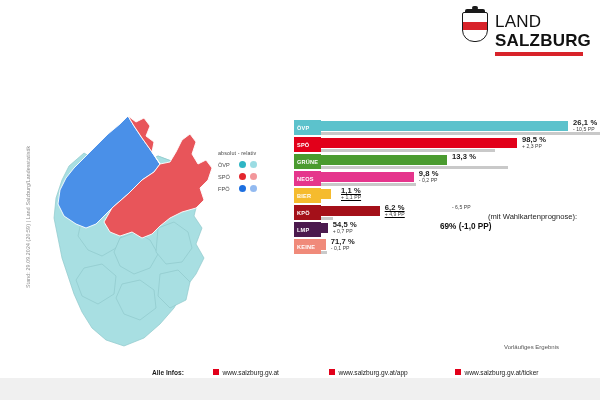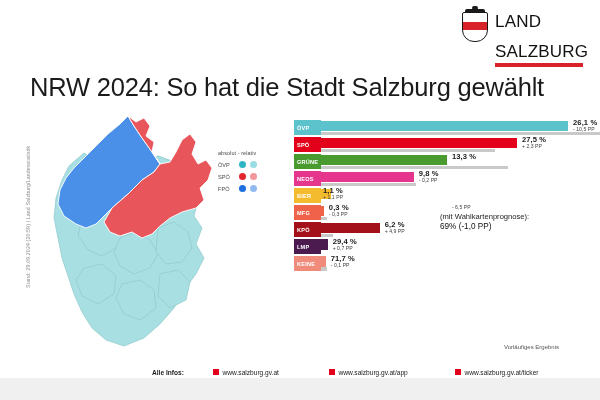--- a/index.html
+++ b/index.html
@@ -16,21 +16,21 @@
   .shield{width:26px;height:34px;position:relative;flex:0 0 auto;}
   .shield .body{
     position:absolute;left:0;top:0;width:26px;height:30px;background:#ffffff;
     border:1.6px solid #1a1a1a;border-radius:2px 2px 12px 12px;box-sizing:border-box;overflow:hidden;
   }
   .shield .stripe{position:absolute;left:0;top:9px;width:100%;height:8px;background:#d8232a;}
   .shield .crown{position:absolute;left:3px;top:-3px;width:20px;height:7px;background:#1a1a1a;border-radius:2px;}
   .shield .crown:after{content:"";position:absolute;left:7px;top:-3px;width:6px;height:4px;background:#1a1a1a;border-radius:2px;}
   .logo-text{display:flex;flex-direction:column;line-height:1.0;padding-top:1px;}
   .logo-text .l1,.logo-text .l2{font-size:17px;font-weight:400;letter-spacing:.2px;color:#111;}
-  .logo-text .l2{margin-top:13px;}
+  .logo-text .l2{margin-top:2px;font-weight:bold;}
   .logo-rule{height:4px;background:#d8232a;margin-top:3px;width:88px;}
 
   
   .title{
     position:absolute;left:30px;top:73px;width:550px;
     font-size:25.5px;font-weight:400;color:#1b1b1b;letter-spacing:-.2px;white-space:nowrap;
   }
 
   
   .side-credit{
@@ -62,22 +62,22 @@
   .prev{position:absolute;left:0;bottom:0.4px;height:3.4px;background:#c9c9c9;}
   .bar{position:absolute;left:0;top:0.6px;height:10.6px;}
   .vals{position:absolute;top:-0.6px;display:flex;flex-direction:column;line-height:1.02;white-space:nowrap;}
   .pct{font-size:7.6px;font-weight:700;color:#1b1b1b;letter-spacing:.1px;}
   .pp{font-size:5.1px;font-weight:400;color:#3c3c3c;letter-spacing:.05px;}
   .hl{position:absolute;height:15.4px;top:0;background:#dcdcdc;z-index:-1;}
 
   
   .turnout{position:absolute;left:440px;top:212px;width:150px;line-height:1.32;}
   .turnout .t1{font-size:8.2px;font-weight:700;color:#111;}
-  .turnout .t2{font-size:7.6px;font-weight:400;color:#222;}
-  .turnout .t3{font-size:8.2px;font-weight:400;color:#111;}
+  .turnout .t2{font-size:7.6px;font-weight:400;color:#222;margin-left:48px;}
+  .turnout .t3{font-size:8.2px;font-weight:700;color:#111;}
 
   .prelim{position:absolute;left:504px;top:344px;font-size:6px;color:#555;}
 
   
   .footer{position:absolute;left:0;right:0;bottom:0;height:22px;background:#f0f0f0;}
   .footer-inner{position:absolute;left:0;right:0;top:-16px;height:16px;display:flex;align-items:center;}
   .f-label{position:absolute;left:152px;font-size:6.6px;font-weight:700;color:#1b1b1b;}
   .f-item{position:absolute;display:flex;align-items:center;gap:4px;}
   .f-sq{width:5.6px;height:5.6px;background:#e2001a;display:inline-block;}
   .f-txt{font-size:6.6px;color:#1b1b1b;}
@@ -97,21 +97,20 @@
     </div>
     <div style="display:flex;flex-direction:column;">
       <div class="logo-text">
         <span class="l1">LAND</span>
         <span class="l2">SALZBURG</span>
       </div>
       <div class="logo-rule"></div>
     </div>
   </div>
 
-  <div class="title">NRW 2024: So hat die Stadt Salzburg gewählt</div>
 
   <div class="side-credit">Stand: 29.09.2024 (20:59) | Land Salzburg/Landesstatistik</div>
 
   <div class="map">
     <svg viewBox="0 0 210 245" xmlns="http://www.w3.org/2000/svg">
       <g stroke="#8fc9cc" stroke-width="0.7" stroke-linejoin="round">
         <path d="M45 58 L60 45 L72 52 L84 50 L96 56 L108 50 L120 56 L134 48 L150 54 L164 50 L172 62 L168 78 L174 92 L170 108 L178 120 L172 136 L180 150 L172 166 L160 182 L150 200 L136 216 L120 230 L100 238 L82 232 L68 220 L58 204 L50 186 L44 168 L38 150 L34 130 L30 110 L32 90 L38 72 Z" fill="#a8dfe2"></path>
         <path d="M96 56 L108 50 L120 56 L134 48 L150 54 L164 50 L172 62 L168 78 L160 86 L150 82 L142 90 L130 88 L120 96 L108 92 L98 82 L92 70 Z" fill="#a8dfe2"></path>
         <path d="M58 110 L74 104 L88 112 L98 126 L92 140 L78 148 L64 142 L54 128 Z" fill="#a8dfe2"></path>
         <path d="M96 130 L112 124 L126 132 L134 146 L126 160 L110 166 L96 158 L90 144 Z" fill="#a8dfe2"></path>
@@ -156,21 +155,21 @@
             <div class="pp">- 10,5 PP</div>
           </div>
         </div>
       </div>
       <div class="row">
         <div class="pname" style="background: rgb(226, 0, 26);">SPÖ</div>
         <div class="track">
           <div class="prev" style="width: 174.143px;"></div>
           <div class="bar" style="width: 195.911px; background: rgb(226, 0, 26);"></div>
           <div class="vals" style="left: 200.911px;">
-            <div class="pct">27,5 %</div>
+            <div class="pct">98,5 %</div>
             <div class="pp">+ 2,3 PP</div>
           </div>
         </div>
       </div>
       <div class="row">
         <div class="pname" style="background: rgb(74, 155, 47);">GRÜNE</div>
         <div class="track">
           <div class="hl" style="left: 0px; width: 187.875px;"></div>
           <div class="prev" style="width: 187.393px;"></div>
           <div class="bar" style="width: 125.875px; background: rgb(74, 155, 47);"></div>
@@ -188,54 +187,43 @@
           <div class="vals" style="left: 97.75px;">
             <div class="pct">9,8 %</div>
             <div class="pp">- 0,2 PP</div>
           </div>
         </div>
       </div>
       <div class="row">
         <div class="pname" style="background: rgb(245, 187, 46);">BIER</div>
         <div class="track">
           <div class="bar" style="width: 10.4107px; background: rgb(245, 187, 46);"></div>
-          <div class="vals" style="left: 2px;">
+          <div class="vals" style="left: 20px; text-decoration: underline;">
             <div class="pct">1,1 %</div>
             <div class="pp">+ 1,1 PP</div>
           </div>
         </div>
       </div>
       <div class="row">
-        <div class="pname" style="background: rgb(240, 99, 74);">MFG</div>
-        <div class="track">
-          <div class="prev" style="width: 5.67857px;"></div>
-          <div class="bar" style="width: 2.83929px; background: rgb(240, 99, 74);"></div>
-          <div class="vals" style="left: 7.83929px;">
-            <div class="pct">0,3 %</div>
-            <div class="pp">- 0,3 PP</div>
-          </div>
-        </div>
-      </div>
-      <div class="row">
         <div class="pname" style="background: rgb(164, 16, 25);">KPÖ</div>
         <div class="track">
           <div class="prev" style="width: 12.3036px;"></div>
           <div class="bar" style="width: 58.6786px; background: rgb(164, 16, 25);"></div>
-          <div class="vals" style="left: 63.6786px;">
+          <div class="vals" style="left: 63.6786px; text-decoration: underline;">
             <div class="pct">6,2 %</div>
             <div class="pp">+ 4,9 PP</div>
           </div>
         </div>
       </div>
       <div class="row">
         <div class="pname" style="background: rgb(75, 26, 78);">LMP</div>
         <div class="track">
           <div class="bar" style="width: 6.625px; background: rgb(75, 26, 78);"></div>
           <div class="vals" style="left: 11.625px;">
-            <div class="pct">29,4 %</div>
+            <div class="pct">54,5 %</div>
             <div class="pp">+ 0,7 PP</div>
           </div>
         </div>
       </div>
       <div class="row">
         <div class="pname" style="background: rgb(240, 138, 122);">KEINE</div>
         <div class="track">
           <div class="prev" style="width: 5.67857px;"></div>
           <div class="bar" style="width: 4.73214px; background: rgb(240, 138, 122);"></div>
           <div class="vals" style="left: 9.73214px;">

